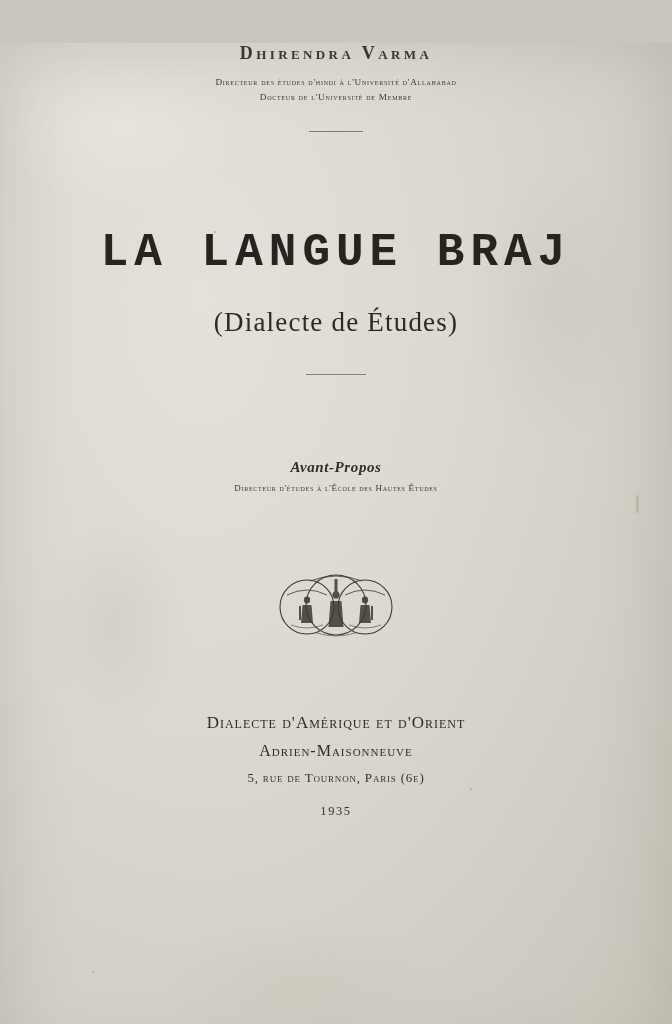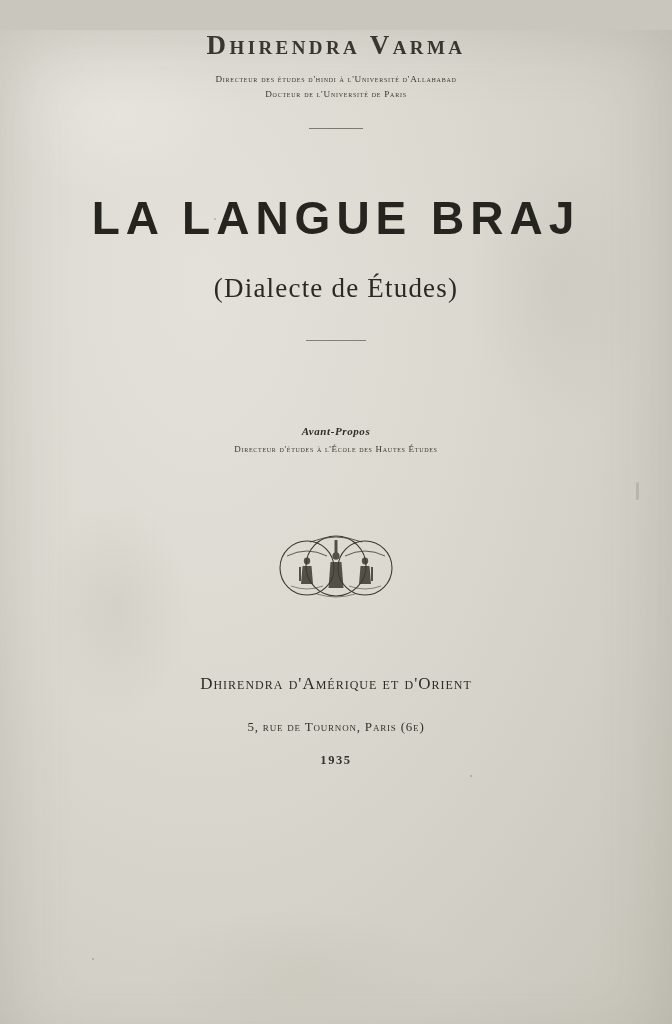--- a/index.html
+++ b/index.html
@@ -46,22 +46,22 @@
 
   .content {
     position: relative;
     width: 100%;
     text-align: center;
     color: #2e2c28;
   }
 
   
   .author {
-    margin-top: 30px;
-    font-size: 27px;
+    margin-top: 43px;
+    font-size: 18px;
     letter-spacing: 3.4px;
     font-weight: 600;
     color: #35322c;
     font-variant: small-caps;
     text-transform: none;
   }
   .author-lines {
     margin-top: 11px;
     line-height: 1.62;
   }
@@ -76,47 +76,47 @@
   .rule-small {
     width: 54px;
     height: 1px;
     background: #5d594e;
     margin: 26px auto 0 auto;
     opacity: 0.75;
   }
 
   
   .main-title {
-    margin-top: 62px;
+    margin-top: 95px;
     font-size: 46px;
     letter-spacing: 6px;
     font-weight: 700;
     color: #26241f;
-    font-family: Liberation Sans, sans-serif;
+    font-family: Liberation Mono, monospace;
   }
   .subtitle {
     margin-top: 28px;
     font-size: 27px;
     letter-spacing: 1.2px;
     color: #2b2924;
   }
   .rule-mid {
     width: 60px;
     height: 1px;
     background: #5d594e;
     margin: 36px auto 0 auto;
     opacity: 0.7;
   }
 
   
   .preface {
     margin-top: 84px;
   }
   .preface-title {
-    font-size: 11px;
+    font-size: 15px;
     font-style: italic;
     font-weight: 700;
     letter-spacing: 0.6px;
     color: #2f2d27;
   }
   .preface-author {
     margin-top: 8px;
     font-size: 16px;
     letter-spacing: 0.5px;
     color: #2f2d27;
@@ -152,32 +152,31 @@
     color: #2e2c26;
   }
   .imprint-2 {
     margin-top: 9px;
     font-size: 16px;
     letter-spacing: 1px;
     font-variant: small-caps;
     color: #2e2c26;
   }
   .imprint-3 {
-    margin-top: 25px;
+    margin-top: 10px;
     font-size: 13px;
     letter-spacing: 0.8px;
     font-variant: small-caps;
     color: #34322b;
   }
   .imprint-year {
     margin-top: 18px;
     font-size: 12.5px;
     letter-spacing: 1.6px;
     color: #34322b;
-    font-weight: bold;
   }
 </style>
 </head>
 <body>
 
 <div id="page">
 
   <div class="blotch b4"></div>
   <div class="blotch b1"></div>
   <div class="blotch b2"></div>
@@ -187,21 +186,21 @@
   <div class="speck" style="left:636px; top:452px; width:3px; height:18px; border-radius:2px; background:rgba(120,115,100,0.25);"></div>
   <div class="speck" style="left:214px; top:188px;"></div>
   <div class="speck" style="left:470px; top:745px;"></div>
 
   <div class="content">
 
     <div class="author">Dhirendra Varma</div>
 
     <div class="author-lines">
       <div class="author-line">Directeur des études d'hindi à l'Université d'Allahabad</div>
-      <div class="author-line">Docteur de l'Université de Paris</div>
+      <div class="author-line">Docteur de l'Université de Membre</div>
     </div>
 
     <div class="rule-small"></div>
 
     <div class="main-title">LA LANGUE BRAJ</div>
     <div class="subtitle">(Dialecte de Études)</div>
 
     <div class="rule-mid"></div>
 
     <div class="preface">
@@ -239,21 +238,22 @@
           <g fill="none" stroke="#3b3930" stroke-width="0.7" opacity="0.8">
             <path d="M14 66 Q30 72 46 66"></path>
             <path d="M72 66 Q88 72 104 66"></path>
             <path d="M40 74 Q59 80 78 74"></path>
           </g>
         </svg>
       </div>
     </div>
 
     <div class="imprint">
-      <div class="imprint-1">Dhirendra d'Amérique et d'Orient</div>
+      <div class="imprint-1">Dialecte d'Amérique et d'Orient</div>
+      <div class="imprint-2">Adrien-Maisonneuve</div>
       <div class="imprint-3">5, rue de Tournon, Paris (6e)</div>
       <div class="imprint-year">1935</div>
     </div>
 
   </div>
 
   <div class="edge-shade"></div>
 
 </div>
 

